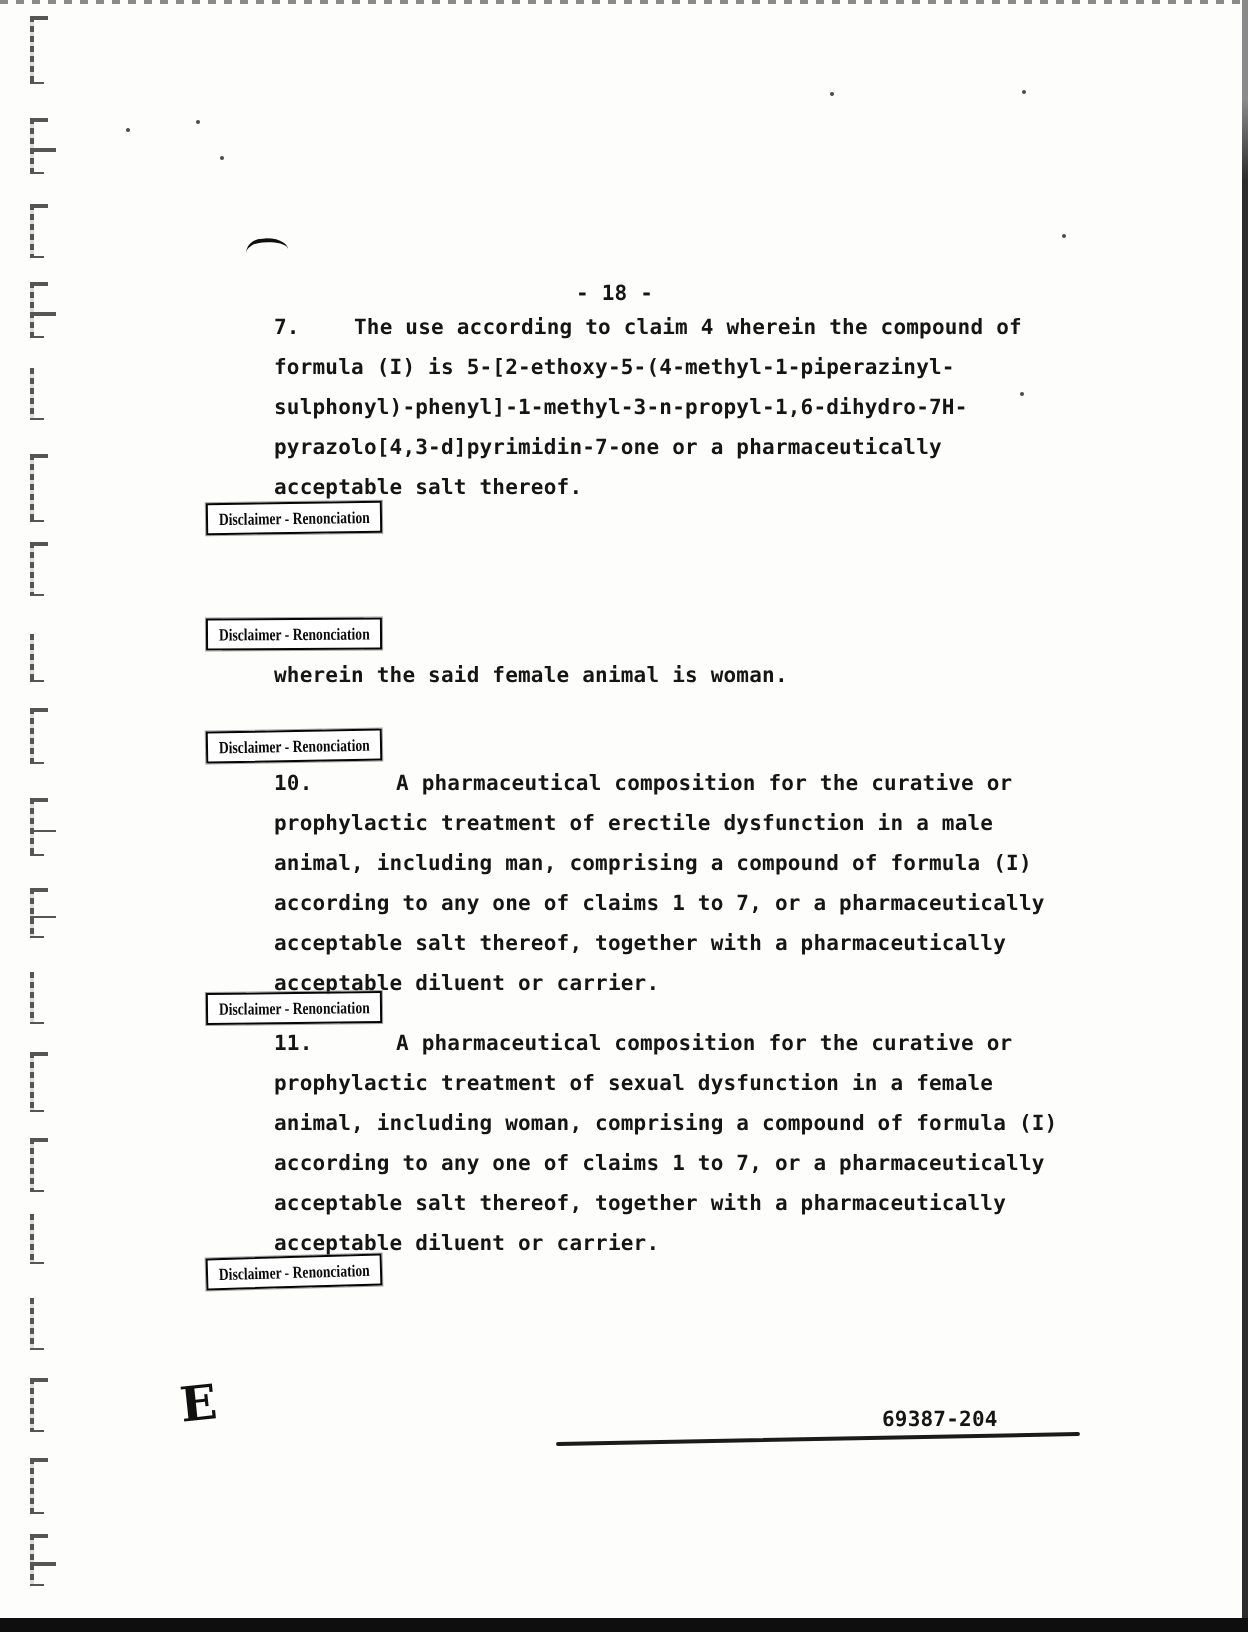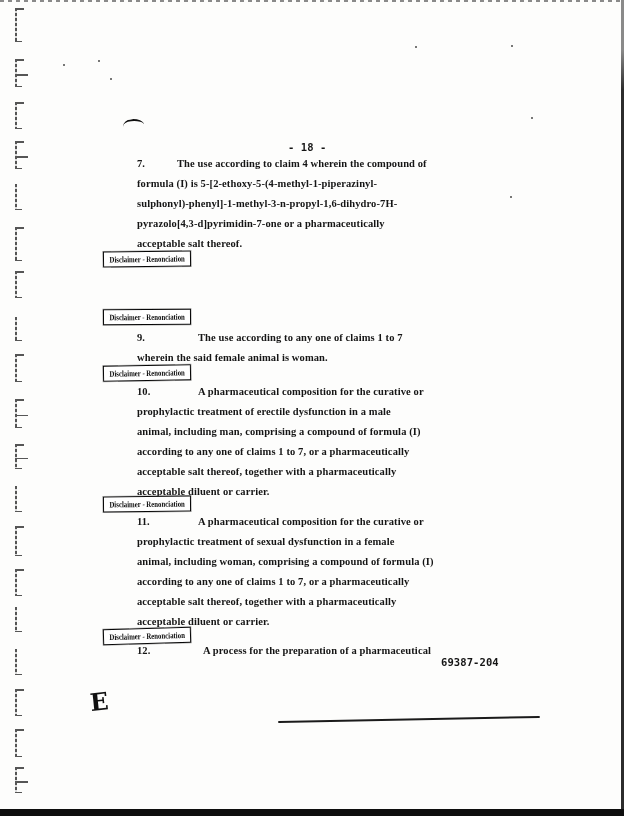--- a/index.html
+++ b/index.html
@@ -10,26 +10,26 @@
   
   .edge-top{position:absolute;top:0;left:0;width:100%;height:2px;
     background:repeating-linear-gradient(90deg,#8a8a8a 0 4px,transparent 4px 8px);}
   .edge-right{position:absolute;top:0;right:0;width:3px;height:100%;
     background:linear-gradient(180deg,#8a8a8a 0 50px,#2c2c2c 90px);}
   .edge-bottom{position:absolute;top:809px;left:0;width:100%;height:7px;background:#0e0e0e;}
 
   
   .typed{font:700 10.5px/20px "DejaVu Sans Mono",monospace;white-space:pre;letter-spacing:.1px;color:#151515;}
   .page-num{position:absolute;top:137px;left:288px;}
-  .claim{position:absolute;left:137px;font-family:Liberation Serif, serif;}
+  .claim{position:absolute;left:137px;}
   .claim .ln{height:20px;}
   .claim .num{display:inline-block;width:61px;}
   .c7{top:154px}.c8{top:268px}.c9{top:328px}.c10{top:382px}.c11{top:512px}.c12{top:641px}
   .c7 .num{width:40px}.c12 .num{width:66px}
-  .ref-num{position:absolute;top:652px;left:441px;}
+  .ref-num{position:absolute;top:700px;left:441px;}
 
   
   .stamp{position:absolute;left:103px;width:86px;height:14px;border:1.5px solid #060606;
     background:rgba(255,255,255,.85);display:flex;align-items:center;justify-content:center;
     box-shadow:0 0 0 .5px rgba(0,0,0,.35);}
   .stamp span{display:inline-block;transform:scaleX(.8);white-space:nowrap;
     font:700 8.5px/1 "Liberation Serif",serif;letter-spacing:0;color:#0a0a0a;}
   .s1{top:251px;transform:rotate(-.8deg)}
   .s2{top:309px;transform:rotate(-.4deg)}
   .s3{top:365px;transform:rotate(-1deg)}
@@ -135,24 +135,24 @@
 
   <div class="pen-curve"></div>
   <div class="pen-line"></div>
   <div class="mark-e">E</div>
 
   <div class="typed page-num">- 18 -</div>
 
   <div>
       <div class="claim typed c7"><div class="ln"><span class="num">7.</span><span>The use according to claim 4 wherein the compound of</span></div><div class="ln">formula (I) is 5-[2-ethoxy-5-(4-methyl-1-piperazinyl-</div><div class="ln">sulphonyl)-phenyl]-1-methyl-3-n-propyl-1,6-dihydro-7H-</div><div class="ln">pyrazolo[4,3-d]pyrimidin-7-one or a pharmaceutically</div><div class="ln">acceptable salt thereof.</div></div>
       <div class="claim typed c8"></div>
-      <div class="claim typed c9"><div class="ln"><span class="num">9.</span><span>The use according to any one of claims 1 to 7</span></div><div class="ln">wherein the said female animal is woman.</div></div>
+      <div class="claim typed c9"><div class="ln">wherein the said female animal is woman.</div></div>
       <div class="claim typed c10"><div class="ln"><span class="num">10.</span><span>A pharmaceutical composition for the curative or</span></div><div class="ln">prophylactic treatment of erectile dysfunction in a male</div><div class="ln">animal, including man, comprising a compound of formula (I)</div><div class="ln">according to any one of claims 1 to 7, or a pharmaceutically</div><div class="ln">acceptable salt thereof, together with a pharmaceutically</div><div class="ln">acceptable diluent or carrier.</div></div>
       <div class="claim typed c11"><div class="ln"><span class="num">11.</span><span>A pharmaceutical composition for the curative or</span></div><div class="ln">prophylactic treatment of sexual dysfunction in a female</div><div class="ln">animal, including woman, comprising a compound of formula (I)</div><div class="ln">according to any one of claims 1 to 7, or a pharmaceutically</div><div class="ln">acceptable salt thereof, together with a pharmaceutically</div><div class="ln">acceptable diluent or carrier.</div></div>
-      <div class="claim typed c12"><div class="ln"><span class="num">12.</span><span>A process for the preparation of a pharmaceutical</span></div></div>
+      <div class="claim typed c12"></div>
     </div>
 
   <div class="typed ref-num">69387-204</div>
 
   <div class="stamp s1">
       <span>Disclaimer - Renonciation</span>
     </div>
   <div class="stamp s2">
       <span>Disclaimer - Renonciation</span>
     </div>

